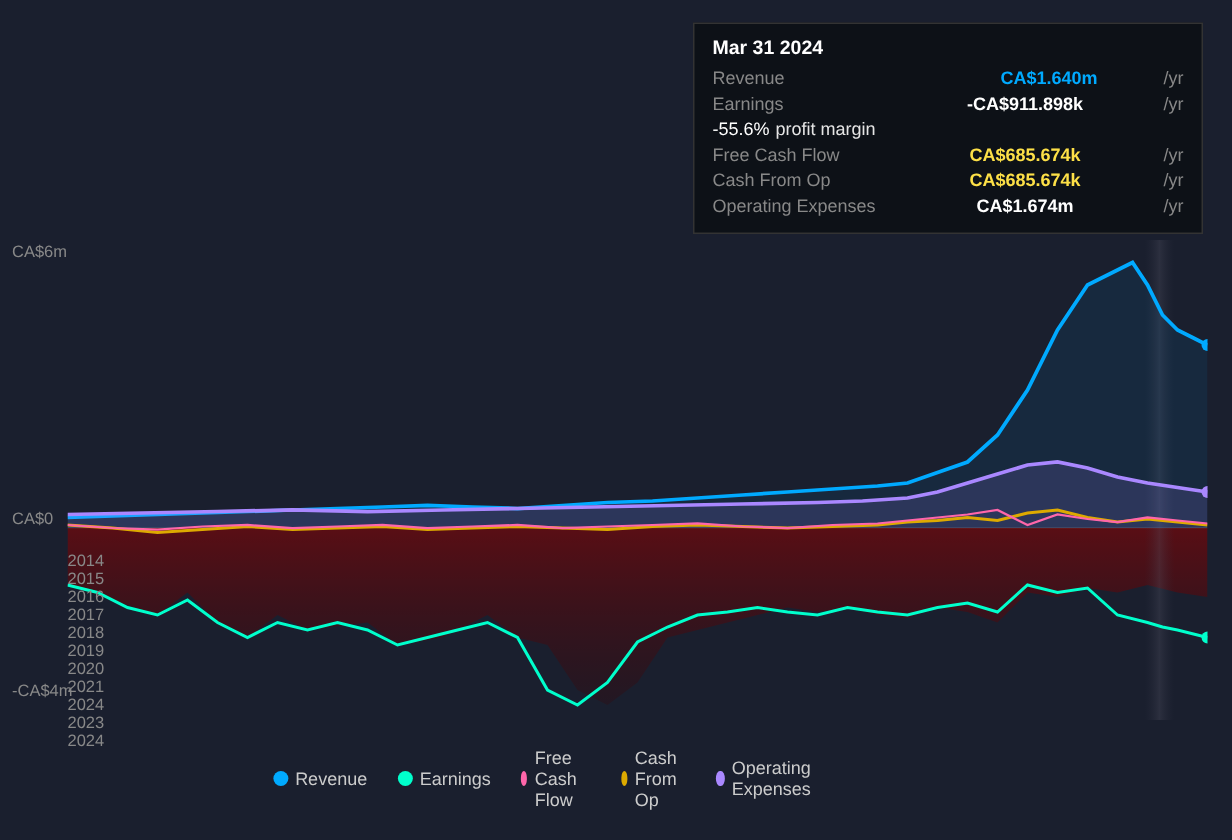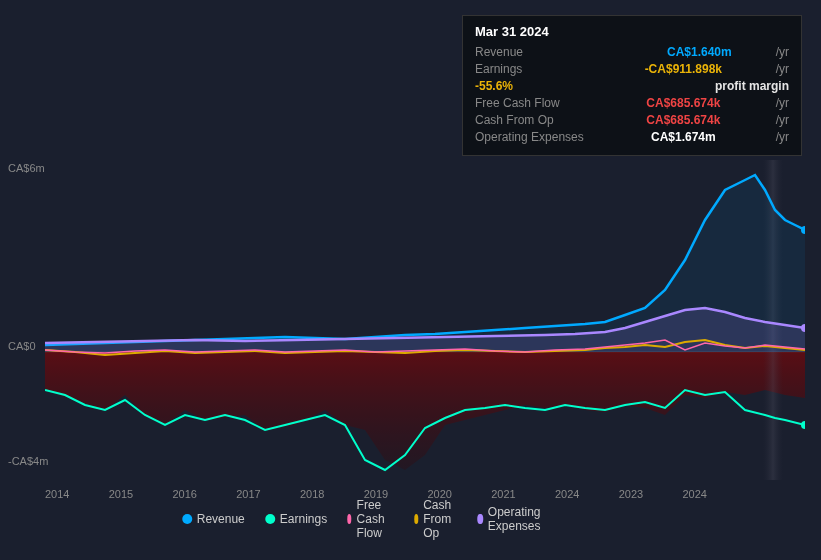--- a/index.html
+++ b/index.html
@@ -50,42 +50,42 @@
     .tooltip-row .label {
       color: #888;
       min-width: 120px;
     }
 
     .tooltip-row .value {
       font-weight: bold;
     }
 
     .val-blue { color: #00aaff; margin-left: 32px; }
-    .val-red { color: #eab308; }
-    .val-cyan { color: #ef4444; }
+    .val-red { color: #ffffff; }
+    .val-cyan { color: #fde047; }
     .val-white { color: #fff; }
 
     
     .y-label {
       position: absolute;
       left: 8px;
       color: #888;
       font-size: 11px;
     }
 
     
     .x-labels {
       position: absolute;
       bottom: 60px;
       left: 45px;
       right: 20px;
       display: flex;
-      justify-content: space-between;
       color: #888;
       font-size: 11px;
+      flex-direction: column;
     }
 
     
     .legend {
       position: absolute;
       bottom: 20px;
       left: 50%;
       transform: translateX(-50%);
       display: flex;
       gap: 20px;
@@ -106,23 +106,22 @@
       border-radius: 50%;
     }
 
     svg {
       width: 100%;
       height: 100%;
     }
 
     .tooltip-row-sub {
       display: flex;
-      justify-content: space-between;
+      justify-content: flex-start;
       margin-bottom: 3px;
-      font-weight: bold;
     }
   </style>
 </head>
 <body>
 
 <div class="chart-container">
 
   <div class="tooltip-box">
     <div class="tooltip-title">Mar 31 2024</div>
     <div class="tooltip-row">

